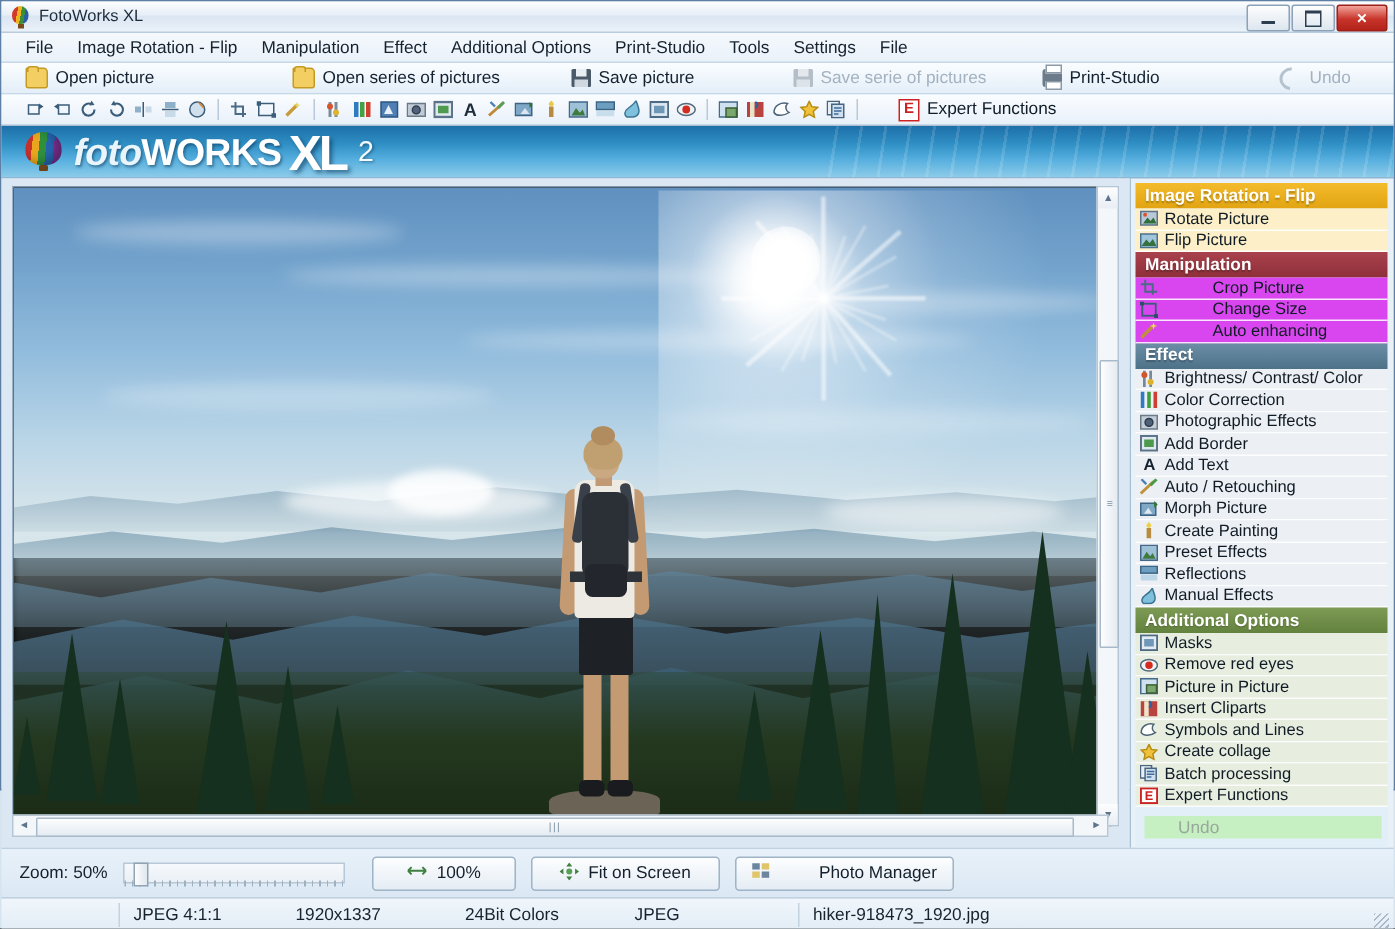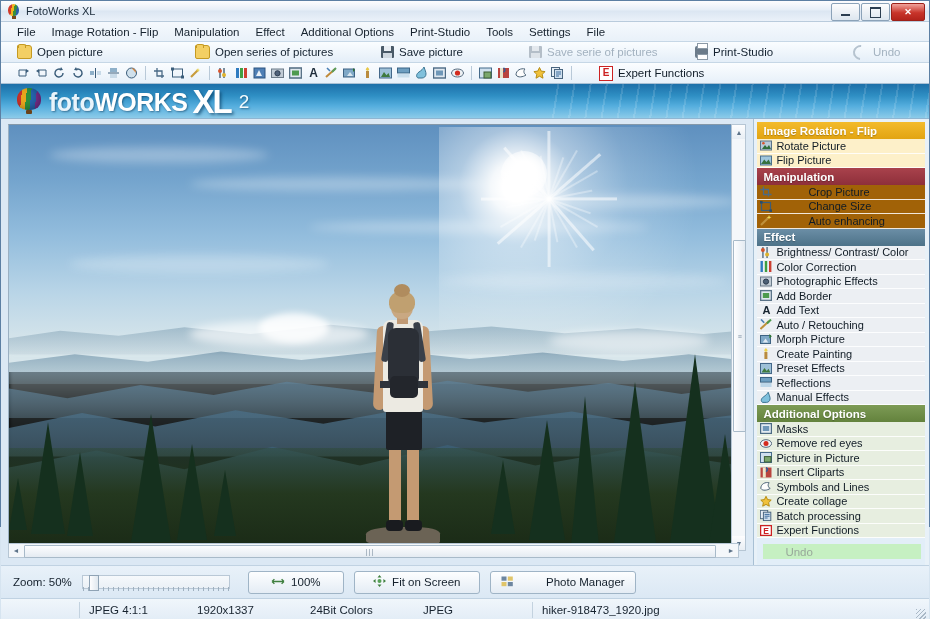--- a/index.html
+++ b/index.html
@@ -133,21 +133,21 @@
     position:absolute;left:0;top:0;width:24px;height:22px;border-radius:50% 50% 42% 42%;
     background:
       linear-gradient(96deg,#c9322a 0 20%,#e8a51d 20% 38%,#2f8f3c 38% 56%,#2564ad 56% 76%,#7a2f8f 76% 100%);
     box-shadow:inset -3px -2px 6px rgba(0,0,0,.28);
   }
   .bal2 .bsk{position:absolute;left:9px;top:22px;width:6px;height:4px;background:#6b4219;border-radius:1px;}
   .logotext{
     position:absolute;left:48px;top:1px;height:34px;display:flex;align-items:center;gap:0px;
     white-space:nowrap;
   }
-  .lt-foto{font-weight:bold;font-size:25px;color:#e9f4fb;text-shadow:1px 1px 2px rgba(0,40,70,.5);letter-spacing:-0.5px;}
+  .lt-foto{font-style:italic;font-weight:bold;font-size:25px;color:#e9f4fb;text-shadow:1px 1px 2px rgba(0,40,70,.5);letter-spacing:-0.5px;}
   .lt-works{font-weight:bold;font-size:25px;color:#ffffff;text-shadow:1px 1px 2px rgba(0,40,70,.5);letter-spacing:-0.5px;}
   .lt-xl{font-weight:bold;font-size:33px;color:#ffffff;text-shadow:2px 2px 3px rgba(0,45,80,.55);margin-left:5px;letter-spacing:-2px;}
   .lt-2{font-weight:normal;font-size:19px;color:#f2fafe;margin-left:8px;text-shadow:1px 1px 2px rgba(0,40,70,.5);}
 
   
   .mainrow{display:flex;height:446px;}
 
   
   .viewport-wrap{
     width:754px;position:relative;background:#dbe8f4;
@@ -250,21 +250,21 @@
   .sec-head.rot{background:linear-gradient(#f3bb2c,#e2a412);}
   .sec-head.man{background:linear-gradient(#a9424c,#8e2f3a);}
   .sec-head.eff{background:linear-gradient(#6b8ea6,#4d7288);}
   .sec-head.add{background:linear-gradient(#7d9b55,#63823d);}
   .sec-body{padding:0;}
   .si{
     height:13.5px;display:flex;align-items:center;gap:4px;padding-left:3px;
     font-size:11px;color:#101b25;border-bottom:1px solid rgba(255,255,255,.85);
   }
   .si.rot{background:#fdf0c9;}
-  .si.man{background:#a16207;gap:36px;}
+  .si.man{background:#d946ef;gap:36px;}
   .si.eff{background:#eceff3;}
   .si.add{background:#e7eee0;}
   .si .sic{width:12px;height:11px;flex:0 0 auto;position:relative;}
   .undo-area{flex:1;background:#e2eef8;padding-top:6px;}
   .undo-btn{
     height:15px;background:#c6f0c2;color:#98a89a;
     display:flex;align-items:center;padding-left:22px;font-size:11.5px;
     margin:0 4px 0 6px;
   }
 

